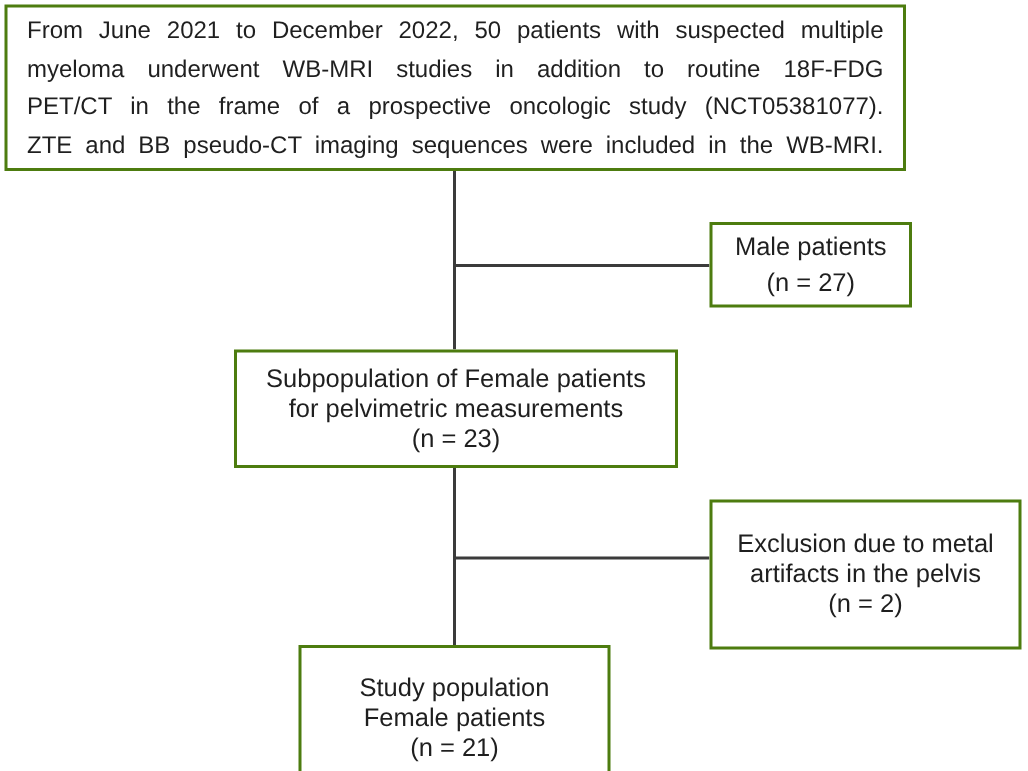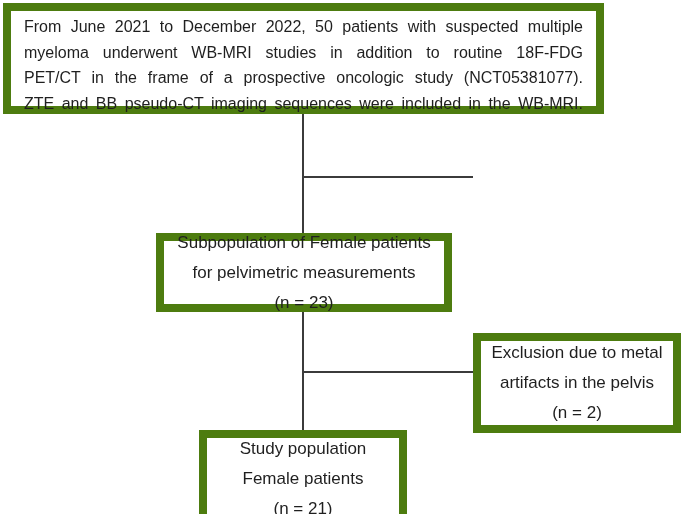--- a/index.html
+++ b/index.html
@@ -12,21 +12,21 @@
     width: 685px;
     height: 514px;
     background: #ffffff;
     font-family: "Liberation Sans", "DejaVu Sans", sans-serif;
     color: #1f1f1f;
     overflow: hidden;
   }
   .box {
     position: absolute;
     box-sizing: border-box;
-    border: 8px solid #4d7c0f;
+    border: 2px solid #4d7c0f;
     background: #ffffff;
   }
   .box-text {
     white-space: pre-line;
     color: #1f1f1f;
   }
   
   #source-box {
     left: 3px;
     top: 3px;
@@ -43,21 +43,21 @@
   }
   
   .center-box {
     display: flex;
     align-items: center;
     justify-content: center;
   }
   .center-box .box-text {
     text-align: center;
     font-size: 17px;
-    line-height: 30px;
+    line-height: 20px;
   }
   #male-box {
     left: 473px;
     top: 148px;
     width: 135px;
     height: 57px;
   }
   #male-box .box-text { line-height: 24px; }
   #subpopulation-box {
     left: 156px;
@@ -116,20 +116,24 @@
     <div class="box-text">From June 2021 to December 2022, 50 patients with suspected multiple
 myeloma underwent WB-MRI studies in addition to routine 18F-FDG
 PET/CT in the frame of a prospective oncologic study (NCT05381077).
 ZTE and BB pseudo-CT imaging sequences were included in the WB-MRI.</div>
   </div>
 
   <div class="connector" id="connector-top-to-subpopulation"></div>
 
   <div class="connector" id="connector-branch-to-male"></div>
 
+  <div class="box center-box" id="male-box">
+    <div class="box-text">Male patients
+(n = 27)</div>
+  </div>
 
   <div class="box center-box" id="subpopulation-box">
     <div class="box-text">Subpopulation of Female patients
 for pelvimetric measurements
 (n = 23)</div>
   </div>
 
   <div class="connector" id="connector-subpopulation-to-study"></div>
 
   <div class="connector" id="connector-branch-to-exclusion"></div>

